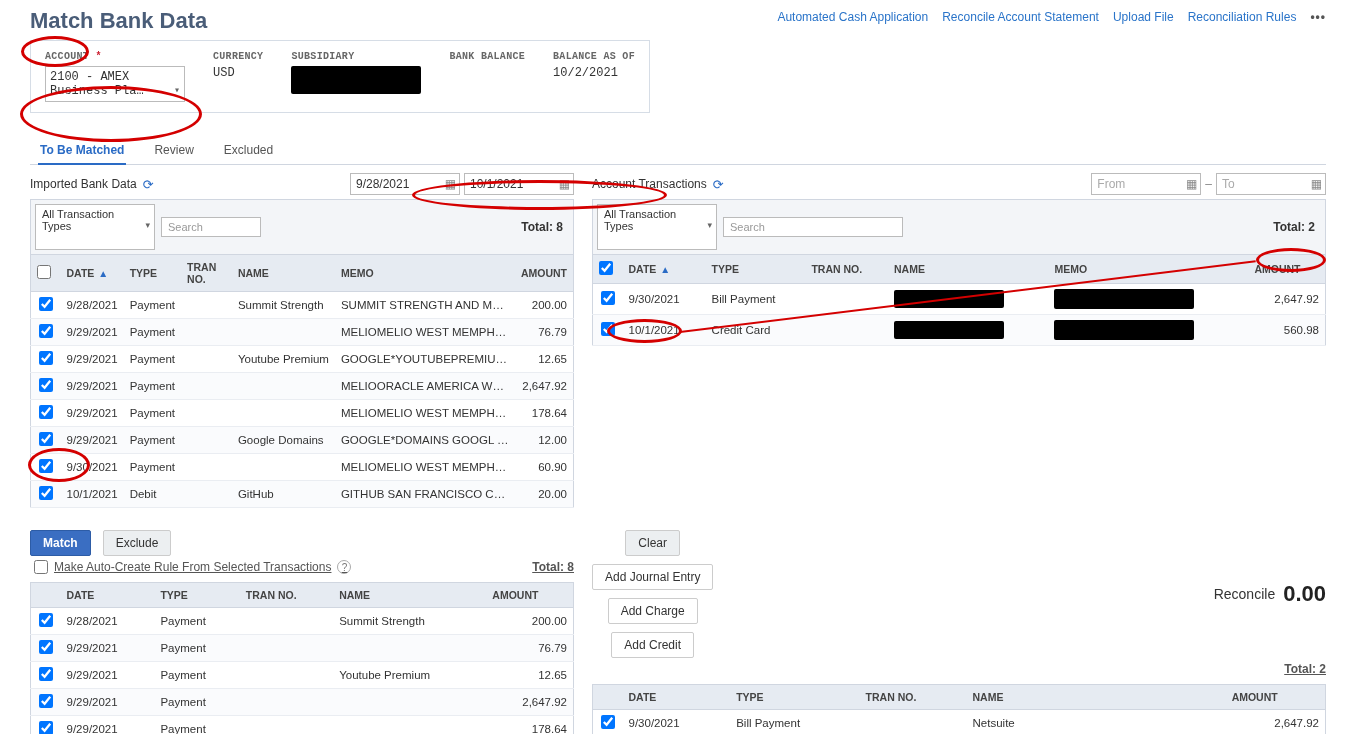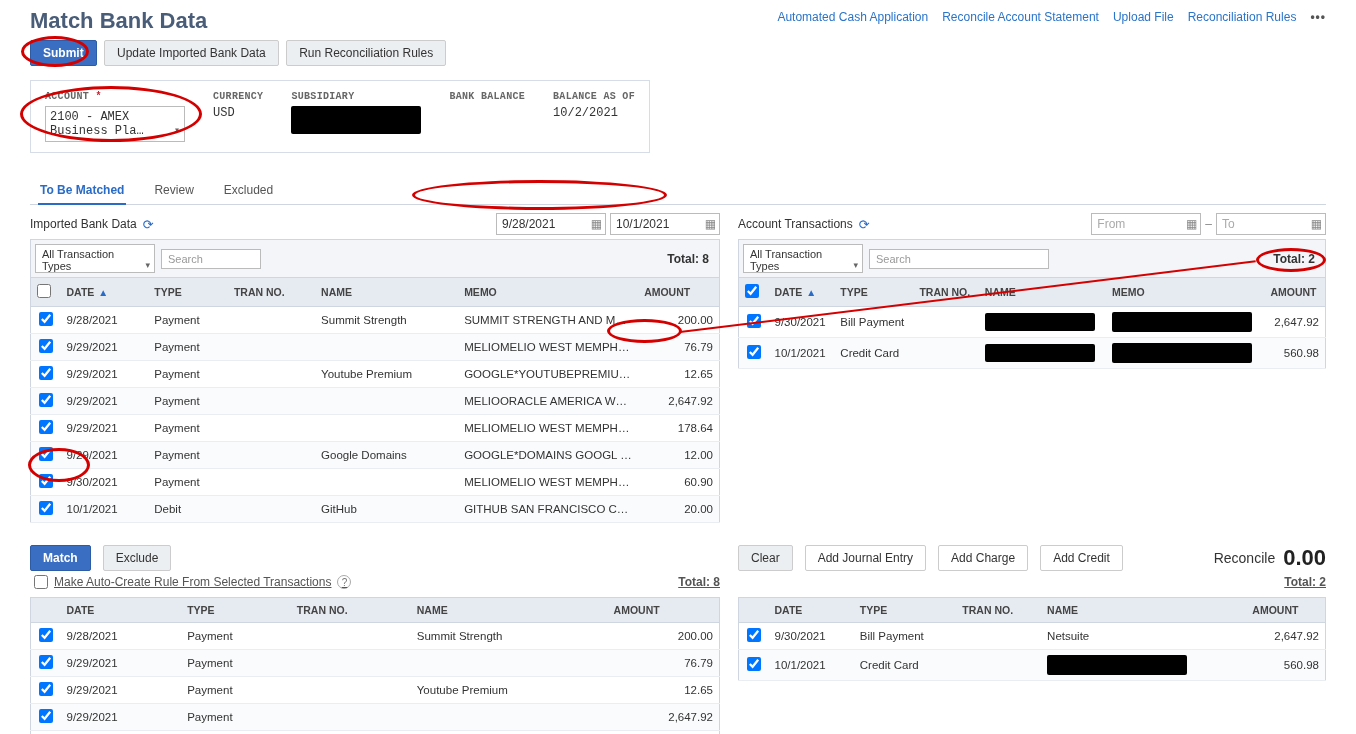--- a/index.html
+++ b/index.html
@@ -26,48 +26,48 @@
   .blackout { background: #000; border-radius: 2px; }
   .blackout.small { width: 130px; height: 28px; }
   .blackout.wide { width: 140px; height: 20px; }
   .blackout.cell { width: 110px; height: 18px; }
 
   .tabs { display: flex; gap: 26px; border-bottom: 1px solid #d0d6e0; margin: 18px 0 4px 0; padding-left: 8px; }
   .tab { padding: 6px 2px; cursor: pointer; color: #555; }
   .tab.active { color: #2a6bc5; border-bottom: 2px solid #2a6bc5; font-weight: 700; margin-bottom: -1px; }
 
   .twocol { display: flex; gap: 18px; }
-  .col-left { width: 690px; }
+  .col-left { width: 544px; }
   .col-right { flex: 1; }
 
   .section-head { display: flex; align-items: center; justify-content: space-between; margin: 4px 0 4px 0; }
   .section-title { display: flex; align-items: center; gap: 6px; font-size: 12px; color: #333; }
   .refresh { color: #2a6bc5; cursor: pointer; font-size: 13px; }
   .date-range { display: flex; gap: 4px; }
   .date-input { width: 110px; border: 1px solid #bbb; padding: 3px 20px 3px 5px; font-size: 12px; position: relative; }
   .date-input .cal { position: absolute; right: 3px; top: 3px; font-size: 12px; color: #888; }
 
   .filter-row { display: flex; align-items: center; gap: 6px; background: #f3f5f8; border: 1px solid #d0d6e0; border-bottom: none; padding: 4px; }
-  .dropdown { border: 1px solid #bbb; background: #fff; padding: 3px 18px 0 6px; font-size: 11px; position: relative; cursor:pointer;}
+  .dropdown { border: 1px solid #bbb; background: #fff; padding: 3px 18px 17px 6px; font-size: 11px; position: relative; cursor:pointer;}
   .dropdown::after { content: "▾"; position: absolute; right: 4px; font-size: 9px; color: #666; }
   .search { border: 1px solid #bbb; padding: 3px 6px; font-size: 11px; color: #999; width: 100px; background:#fff; }
   .search.wide { width: 180px; }
   .filter-total { margin-left: auto; font-size: 12px; color: #333; padding-right: 6px; font-weight: 600; }
 
   table.grid { width: 100%; border-collapse: collapse; border: 1px solid #d0d6e0; font-size: 11.5px; }
   table.grid th { background: #e6ebf2; text-align: left; font-weight: 600; font-size: 10.5px; color: #444; padding: 6px 6px; border-bottom: 1px solid #d0d6e0; }
   table.grid td { padding: 5px 6px; border-bottom: 1px solid #eaedf2; white-space: nowrap; overflow: hidden; text-overflow: ellipsis; }
   table.grid tbody tr:nth-child(even) { background: #fafbfd; }
   .chk { width: 14px; height: 14px; }
   .num { text-align: right; }
   th.checkcol, td.checkcol { width: 30px; text-align: center; }
   .sort-arrow { color:#2a6bc5; font-size:10px; margin-left:4px;}
 
   .match-bar { display: flex; align-items: center; gap: 8px; margin: 22px 0 4px 0; }
-  .right-actions { display:flex; align-items:center; gap:8px;}
+  .right-actions { display:flex; align-items:center; gap:8px;flex-direction:column;}
   .diff { margin-left: auto; display:flex; align-items:center; gap:8px;}
   .diff-label { font-size: 14px; color: #333; }
   .diff-value { font-size: 22px; font-weight: 600; color: #222; }
   .rule-row { display:flex; align-items:center; gap:13px; font-size:12px; color:#555; margin-bottom:8px; padding-left:4px; justify-content:space-between;text-decoration:underline;}
   .rule-left { display:flex; align-items:center; gap:6px;}
   .q { width:14px;height:14px;border:1px solid #aaa;border-radius:50%;display:inline-flex;align-items:center;justify-content:center;font-size:10px;color:#777;}
 
   
   .anno { position: absolute; border: 3px solid #d40000; border-radius: 50%; pointer-events: none; z-index: 50; }
   .anno-line { position:absolute; background:#d40000; height:2px; z-index:49; transform-origin:left center;}
@@ -80,25 +80,20 @@
     <h1>Match Bank Data</h1>
     <div class="top-links">
       <span>Automated Cash Application</span>
       <span>Reconcile Account Statement</span>
       <span>Upload File</span>
       <span>Reconciliation Rules</span>
       <span class="triple-dot">•••</span>
     </div>
   </div>
 
-  <div class="btn-row">
-    <span class="btn primary">Submit</span>
-    <span class="btn">Update Imported Bank Data</span>
-    <span class="btn">Run Reconciliation Rules</span>
-  </div>
 
   <div class="field-box">
     <div class="field">
       <div class="field-label"><span>ACCOUNT</span> <span class="req">*</span></div>
       <div class="select-input">2100 - AMEX Business Pla…</div>
     </div>
     <div class="field">
       <div class="field-label">CURRENCY</div>
       <div class="field-value">USD</div>
     </div>

